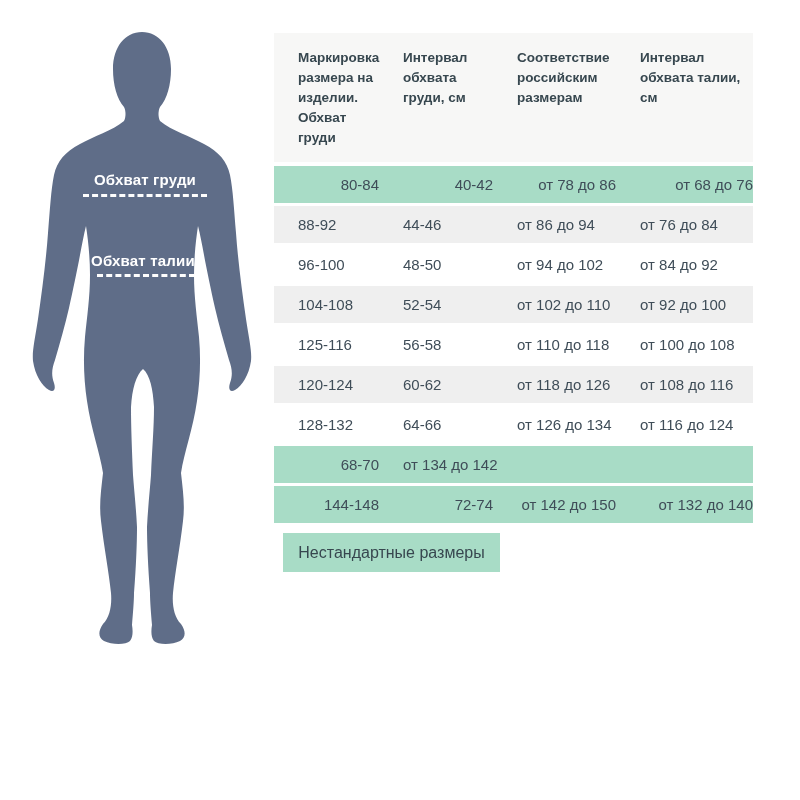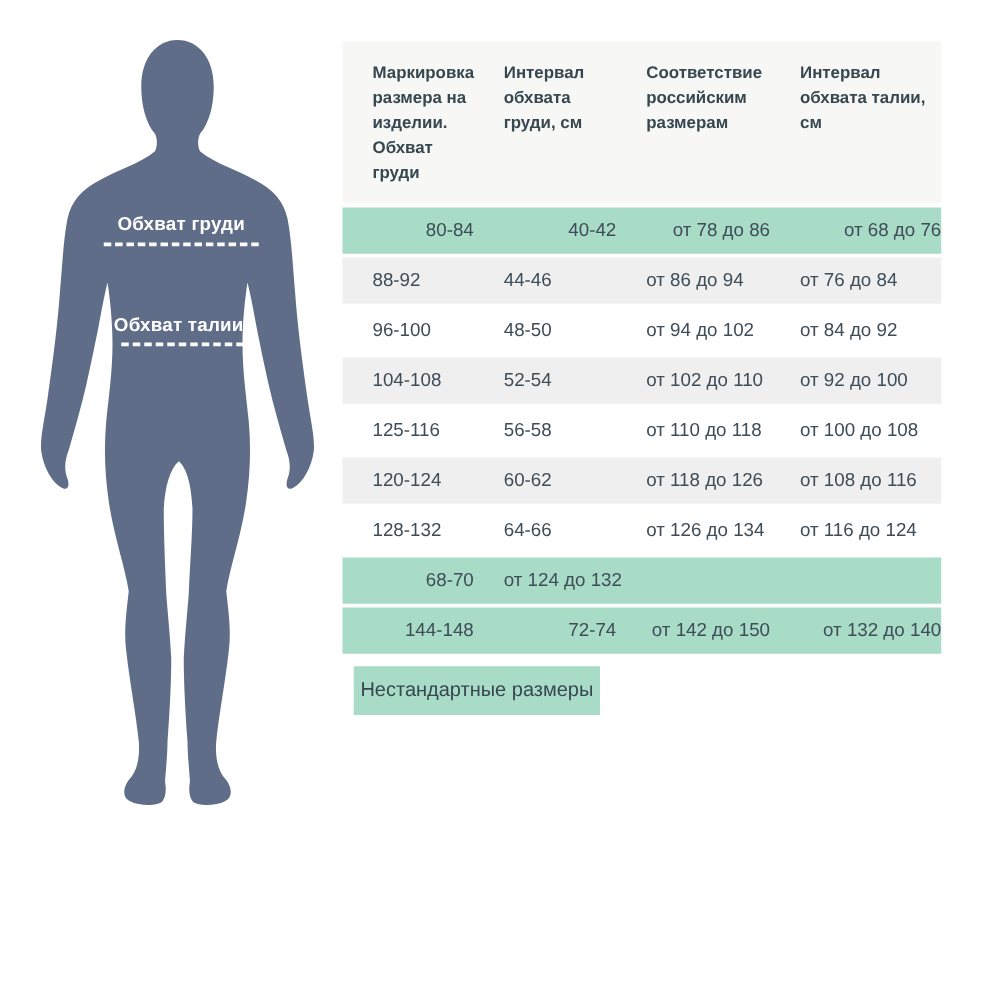--- a/index.html
+++ b/index.html
@@ -45,21 +45,21 @@
   .size-row .cell{
     font-size:15px;color:var(--text-row);line-height:37px;
     padding-left:24px;white-space:nowrap;
   }
   .size-row.green{background:var(--green);text-align:right;}
   .size-row.gray{background:var(--gray);}
   .size-row.white{background:#fff;}
 
   
   .nonstandard-btn{
-    position:absolute;left:283px;top:533px;width:197px;height:39px;
+    position:absolute;left:283px;top:533px;width:217px;height:39px;
     background:var(--green);border:none;cursor:pointer;
     font-family:inherit;font-size:16px;color:var(--text-dark);
     text-align:center;line-height:39px;display:block;
   }
 </style>
 </head>
 <body>
 
 <div class="page">
 
@@ -181,21 +181,21 @@
         <div class="cell">от 108 до 116</div>
       </div>
       <div class="grid-row size-row white">
         <div class="cell">128-132</div>
         <div class="cell">64-66</div>
         <div class="cell">от 126 до 134</div>
         <div class="cell">от 116 до 124</div>
       </div>
       <div class="grid-row size-row green">
         <div class="cell">68-70</div>
-        <div class="cell">от 124 до 132</div>
+        <div class="cell">от 134 до 142</div>
       </div>
       <div class="grid-row size-row green">
         <div class="cell">144-148</div>
         <div class="cell">72-74</div>
         <div class="cell">от 142 до 150</div>
         <div class="cell">от 132 до 140</div>
       </div>
     </div>
   </div>
 

